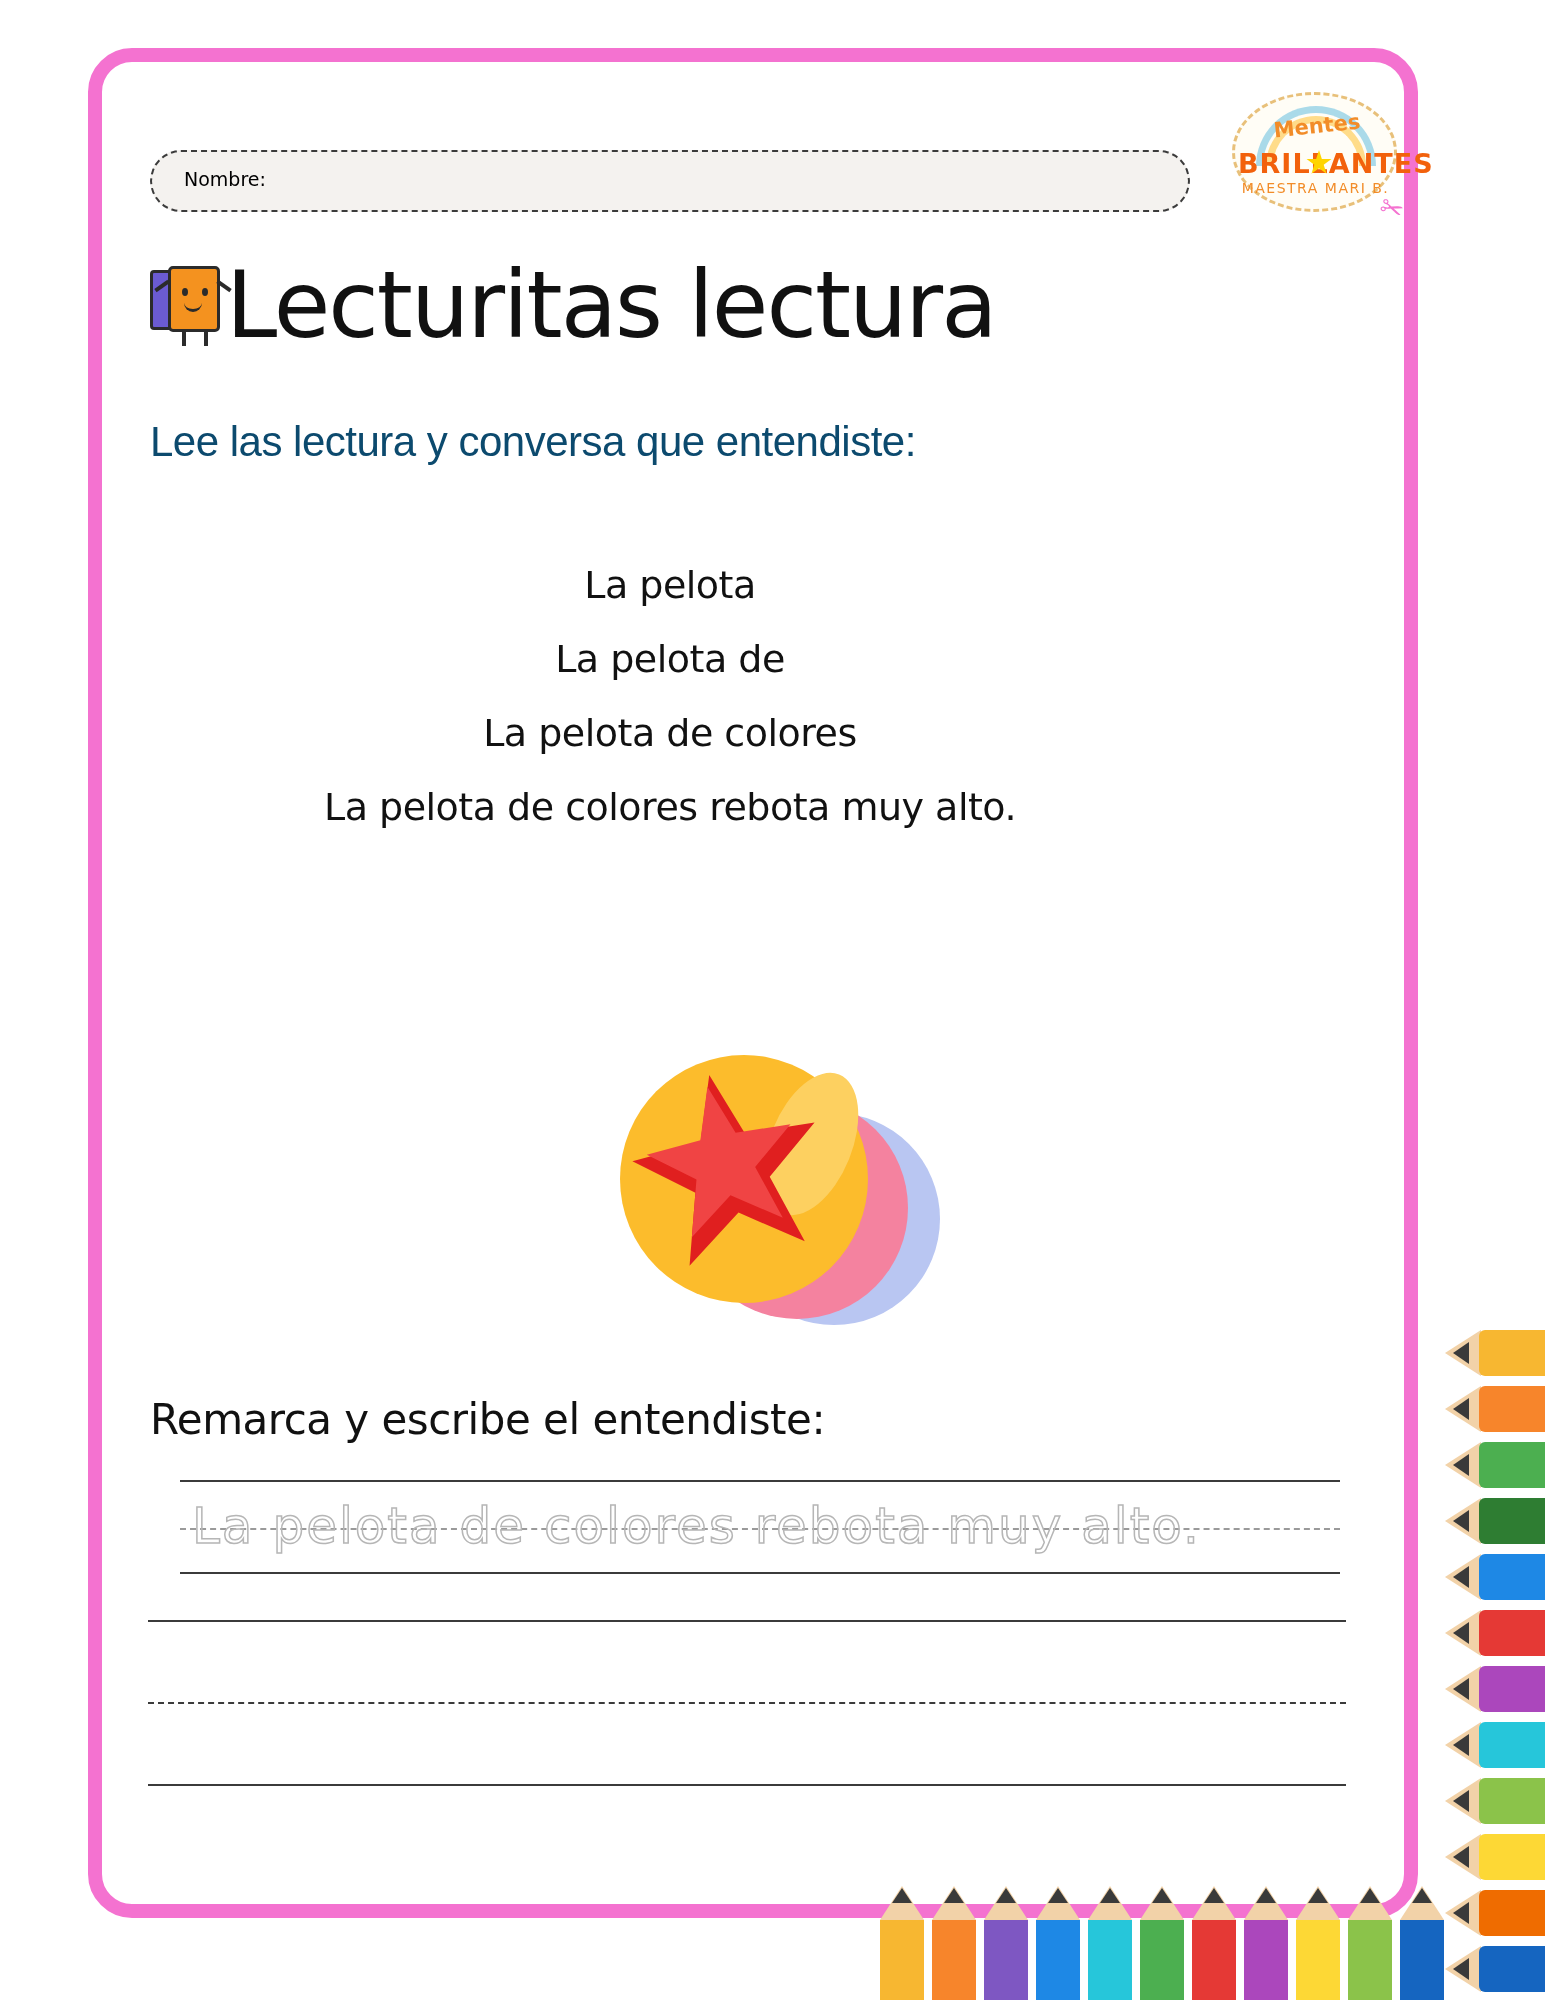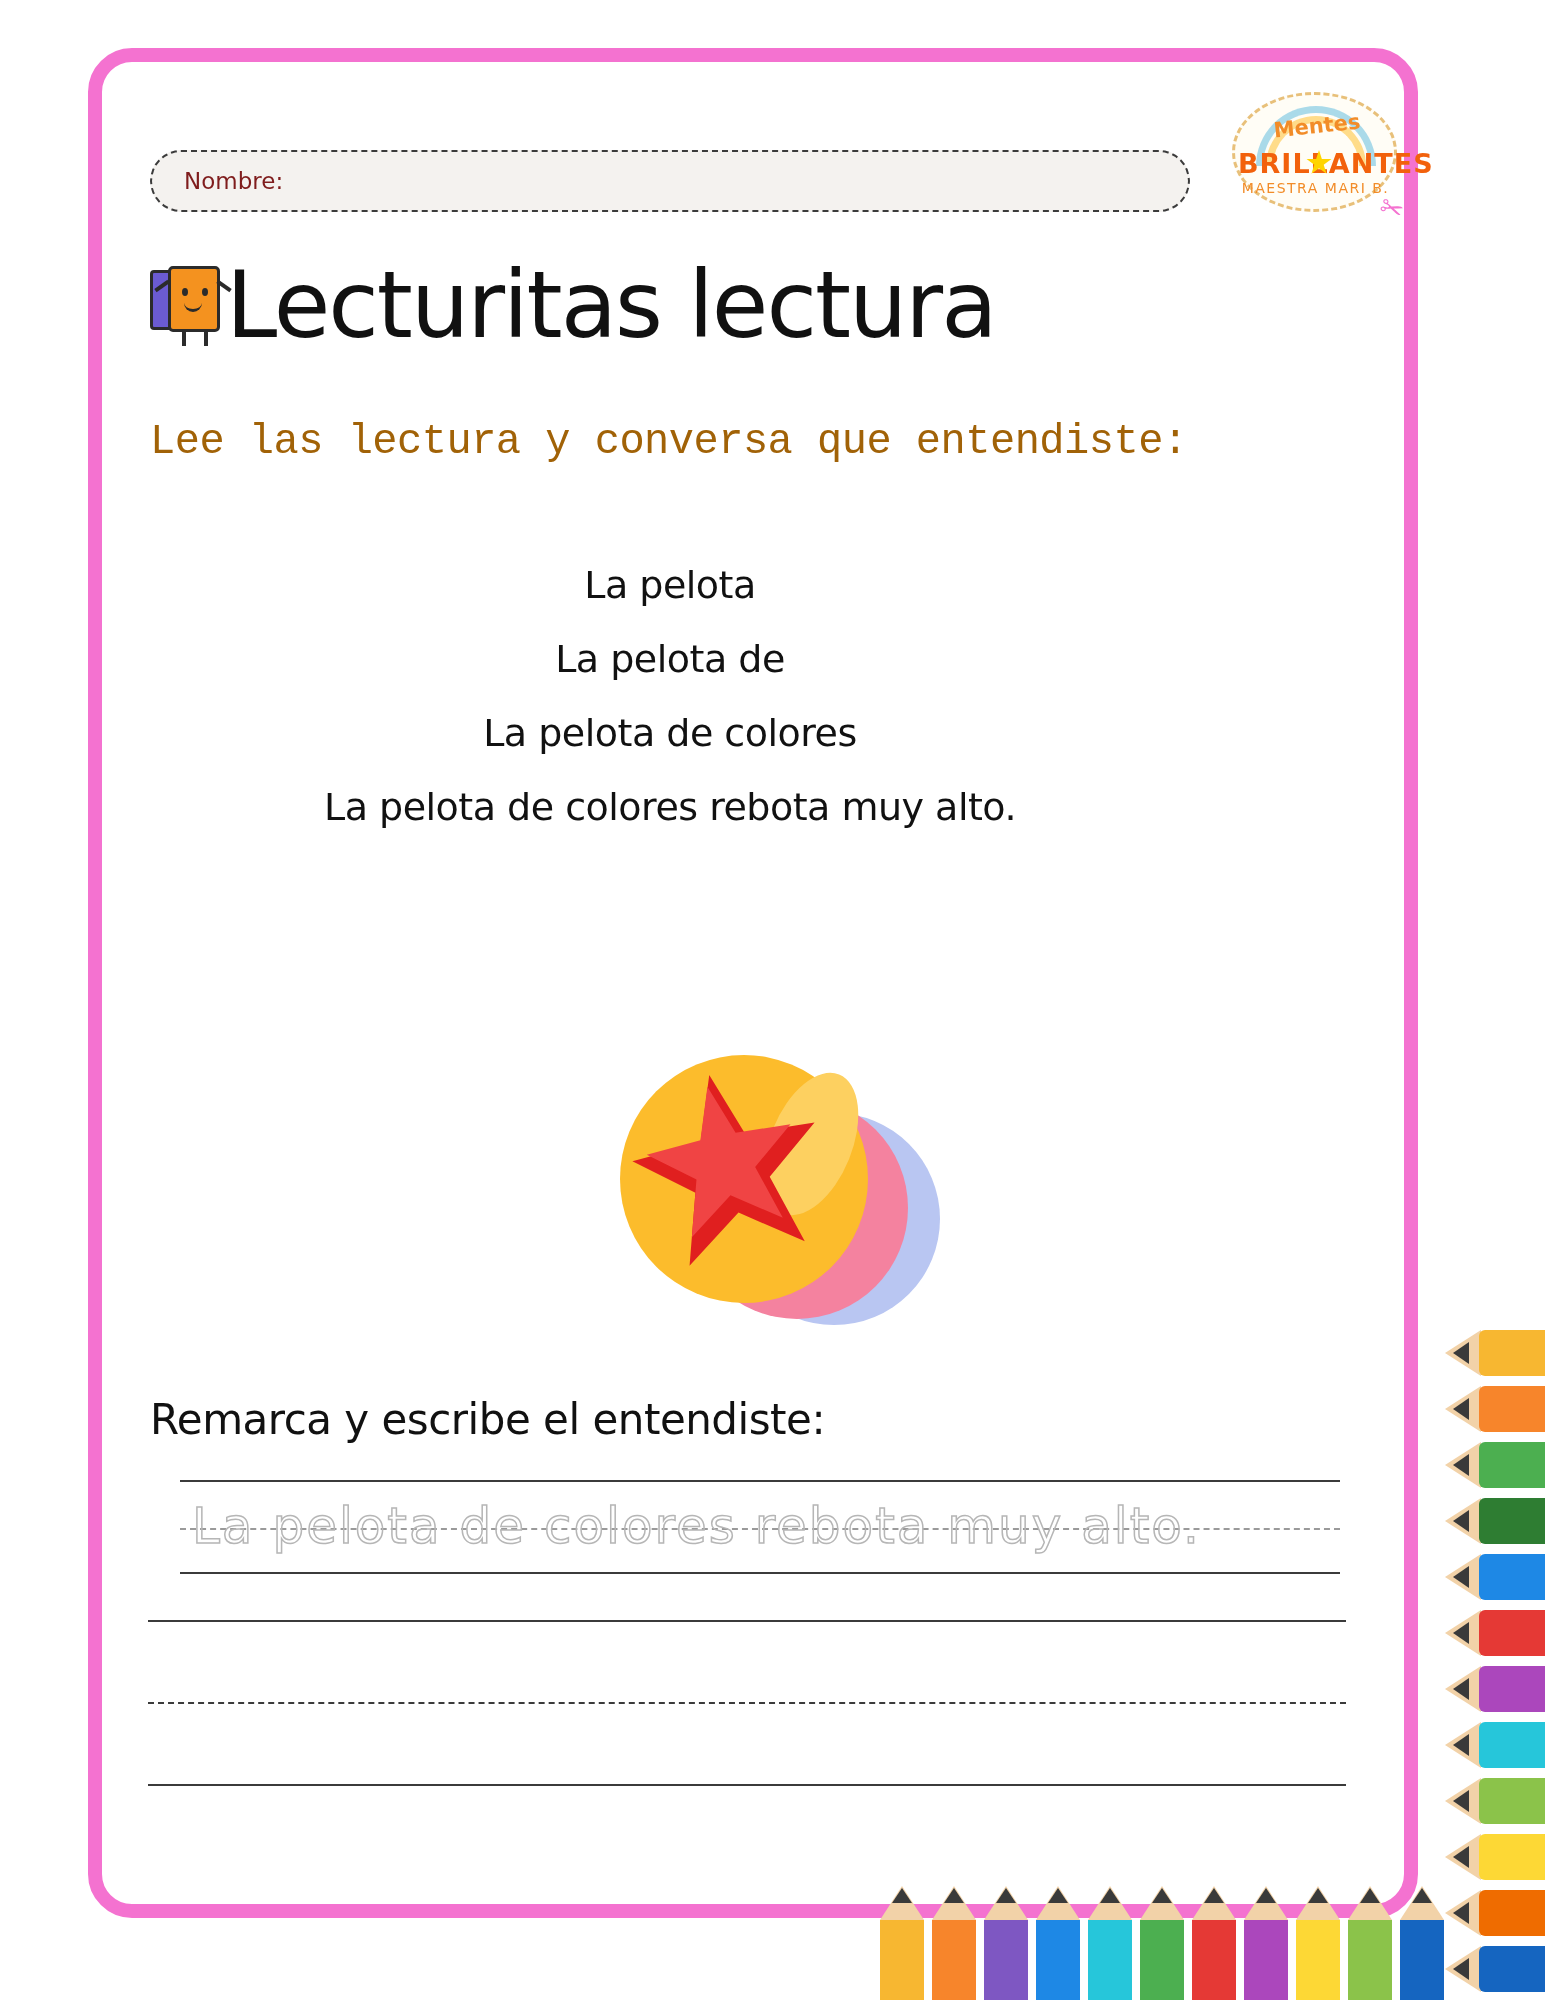--- a/index.html
+++ b/index.html
@@ -37,22 +37,22 @@
     height: 62px;
     border: 2px dashed #3b3b3b;
     border-radius: 34px;
     background: #f4f2ef;
     box-sizing: border-box;
   }
   .name-label {
     position: absolute;
     left: 32px;
     top: 16px;
-    font-size: 23px;
-    color: #7f1d1d;
+    font-size: 19px;
+    color: #000000;
     font-family: "DejaVu Sans", sans-serif;
   }
 
   
   .logo {
     position: absolute;
     left: 1232px;
     top: 92px;
     width: 180px;
     height: 130px;
@@ -204,22 +204,22 @@
     font-family: "DejaVu Sans", sans-serif;
     letter-spacing: -2px;
   }
 
   
   .instruction {
     position: absolute;
     left: 150px;
     top: 418px;
     font-size: 42px;
-    color: #a16207;
-    font-family: Liberation Mono, monospace;
+    color: #0c4a6e;
+    font-family: Liberation Sans, sans-serif;
     letter-spacing: -0.5px;
   }
 
   
   .pyramid {
     position: absolute;
     left: 150px;
     top: 548px;
     width: 1040px;
     text-align: center;

